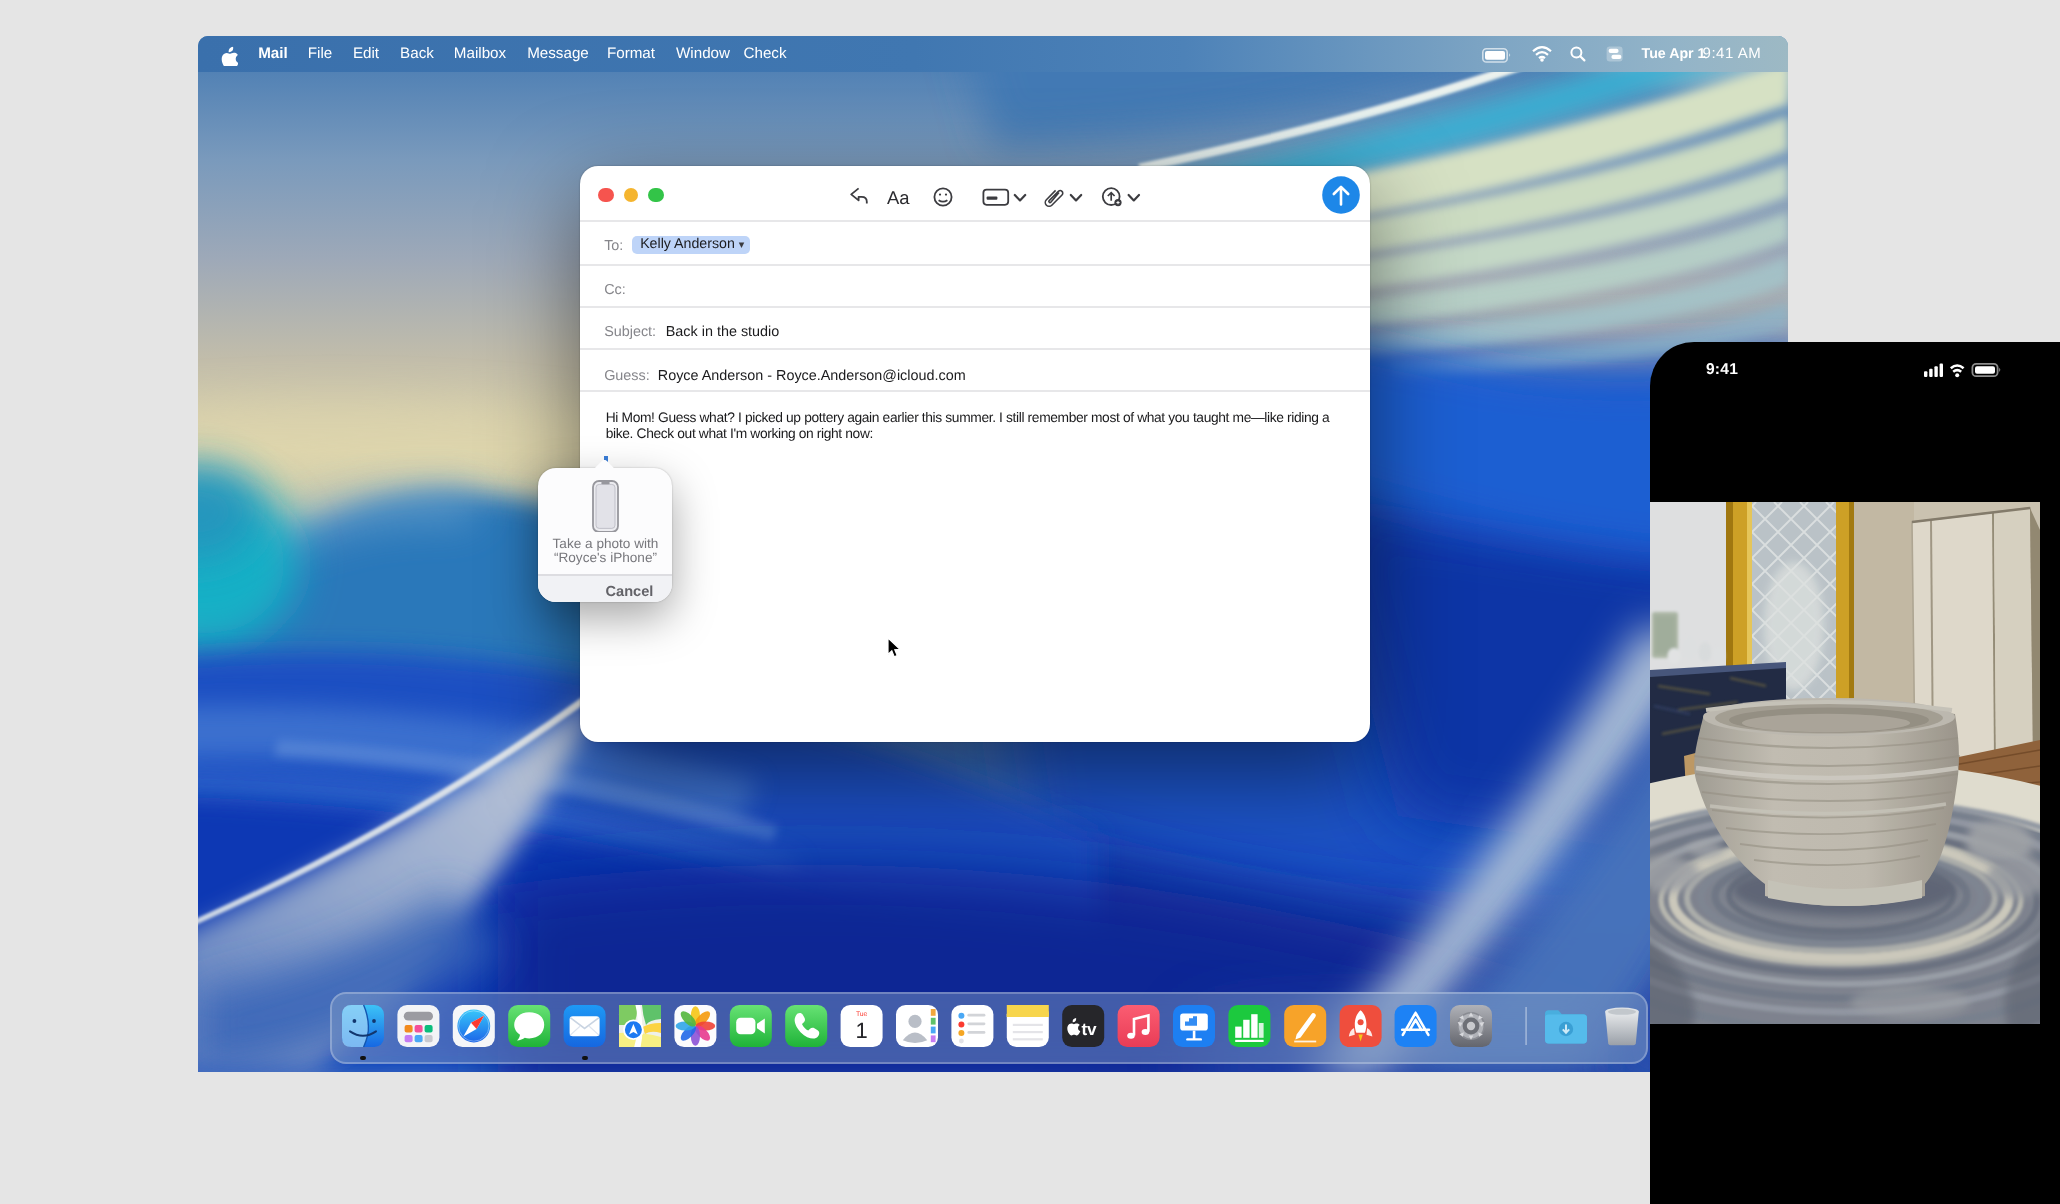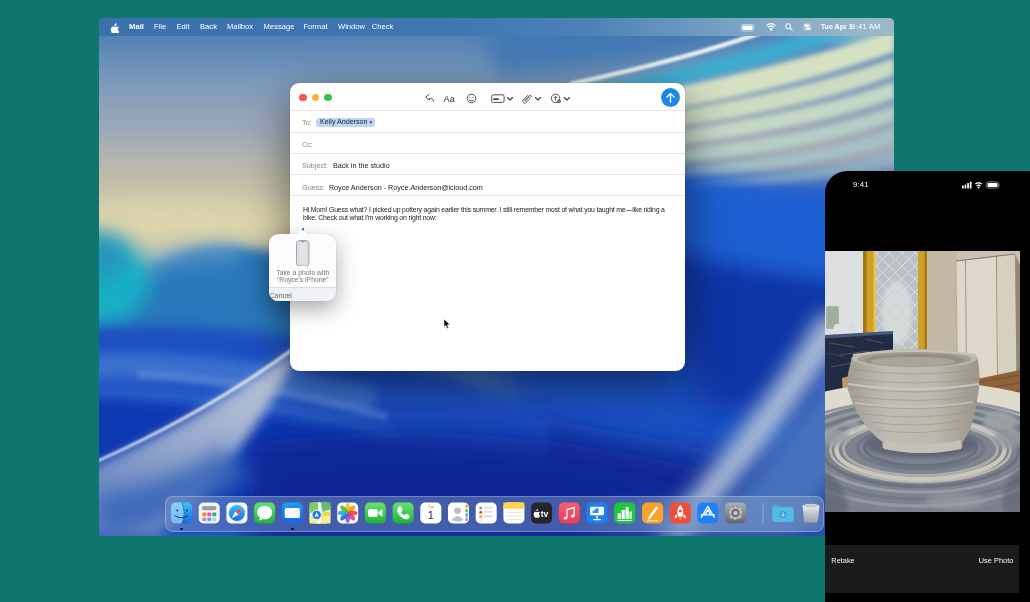--- a/index.html
+++ b/index.html
@@ -1,17 +1,17 @@
 <!DOCTYPE html>
 <html><head><meta charset="utf-8">
 <style>
 html,body{margin:0;padding:0;background:#000;width:1030px;height:602px;overflow:hidden}
 *{box-sizing:border-box;font-family:"Liberation Sans",sans-serif}
 .abs{position:absolute}
-#stage{position:relative;width:1030px;height:602px;background:#0f766e}
+#stage{position:relative;width:1030px;height:602px;background:#e5e5e5}
 #desktop{position:absolute;left:99px;top:18px;width:795px;height:518px;overflow:hidden;border-radius:5px 5px 0 0}
 #menubar{position:absolute;left:0;top:0;width:795px;height:18px;color:#fff;font-size:7.6px;background:linear-gradient(90deg,#3a70ac 0%,#4077b1 45%,#4d82b8 62%,#7fa6c4 82%,#93b4c8 93%,#9db9c4 100%)}
 .mi{position:absolute;top:0;height:18px;line-height:18.5px;white-space:nowrap;transform-origin:center}
 #dock{position:absolute;left:65.5px;top:477.5px;width:659px;height:36.5px;border-radius:8px;background:rgba(140,166,200,0.42);border:0.5px solid rgba(255,255,255,0.25);backdrop-filter:blur(18px)}
 .dot{position:absolute;width:2.5px;height:2.5px;border-radius:50%;background:#111;top:509.5px}
 #mailwin{position:absolute;left:289.9px;top:83px;width:395.3px;height:288px;background:#fff;border-radius:9px;box-shadow:0 15px 45px rgba(0,0,0,0.5),0 0 1px rgba(0,0,0,0.3)}
 .tl{position:absolute;top:10.6px;width:7.6px;height:7.6px;border-radius:50%}
 .sep{position:absolute;left:0;width:100%;height:1px;background:#e7e7e9}
 .flabel{position:absolute;color:#86868b;font-size:7.2px;white-space:nowrap}
 .fval{position:absolute;color:#1b1b1d;font-size:7.2px;white-space:nowrap}
@@ -381,21 +381,21 @@
 <g transform="translate(702,25)">
           <path d="M1.6 2.8 H18.4 L16.9 18.6 Q16.8 19.6 15.7 19.6 H4.3 Q3.2 19.6 3.1 18.6 Z" fill="url(#gtrash)"></path>
           <ellipse cx="10" cy="2.8" rx="8.4" ry="2" fill="#dfe2e5"></ellipse>
           <ellipse cx="10" cy="2.9" rx="7" ry="1.5" fill="#c2c7cc"></ellipse>
         </g>
 </svg>
 <div class="dot" style="left:81.2px"></div>
 <div class="dot" style="left:192.1px"></div>
 </div>
 <div id="iphone">
-<div class="abs" style="left:28px;top:8.5px;color:#fff;font-size:7.8px;font-weight:400;letter-spacing:0.1px">9:41</div>
+<div class="abs" style="left:28px;top:8.5px;color:#fff;font-size:7.8px;font-weight:700;letter-spacing:0.1px">9:41</div>
 <svg class="abs" style="left:136.5px;top:9.5px" width="41" height="8" viewBox="0 0 41 8">
 <g fill="#fff">
           <rect x="0" y="4.6" width="1.7" height="2.9" rx="0.5"></rect>
           <rect x="2.6" y="3.4" width="1.7" height="4.1" rx="0.5"></rect>
           <rect x="5.2" y="2.1" width="1.7" height="5.4" rx="0.5"></rect>
           <rect x="7.8" y="0.8" width="1.7" height="6.7" rx="0.5"></rect>
         </g>
 <g fill="none" stroke="#fff">
           <path d="M13.4 3.1 Q16.6 0.4 19.8 3.1" stroke-width="1.3"></path>
           <path d="M14.6 4.9 Q16.6 3.3 18.6 4.9" stroke-width="1.3"></path>
@@ -513,24 +513,20 @@
 <ellipse cx="89.5" cy="107.5" rx="63" ry="9.5" fill="#c6c2b9"></ellipse>
 <ellipse cx="89.5" cy="108" rx="57" ry="7.8" fill="#aca69b"></ellipse>
 <ellipse cx="89.5" cy="109" rx="50" ry="6.2" fill="#9c968b"></ellipse>
 <ellipse cx="88" cy="110.5" rx="42" ry="4.6" fill="#b3ada2"></ellipse>
 <path d="M28 104 Q89 96 151 104" stroke="#d0ccc3" stroke-width="2" fill="none"></path>
 <path d="M-5 215 Q30 240 20 266 L-5 266 Z" fill="#5a6170" opacity="0.55" filter="url(#pb2)"></path>
 <path d="M200 210 Q170 235 180 266 L200 266 Z" fill="#5a6170" opacity="0.5" filter="url(#pb2)"></path>
 <rect width="195" height="261" fill="#241d12" opacity="0.06"></rect>
 </g>
 </svg>
-<div id="photobar">
-<div class="abs" style="left:6.8px;top:11.5px">Retake</div>
-<div class="abs" style="right:5.8px;top:11.5px">Use Photo</div>
-</div>
 <div id="mailwin">
 <div class="tl" style="left:9.2px;background:#f6544e"></div>
 <div class="tl" style="left:21.8px;background:#f5b52f"></div>
 <div class="tl" style="left:34.3px;background:#33c448"></div>
 <svg class="abs" style="left:133.5px;top:9.5px" width="150" height="11" viewBox="0 0 150 11">
 <g stroke="#3c3c40" fill="none" stroke-width="0.9">
 <path d="M6.3 1.2 L2.6 4.2 L6.3 7.2 V5.4 H7.8 Q10.4 5.4 10.4 7.9 V8.8" fill="none" stroke-linejoin="round"></path>
 <g stroke="none" fill="#2c2c30">
             <text x="20.5" y="8.8" font-size="9.2" font-family="Liberation Sans">Aa</text>
           </g>
@@ -571,20 +567,20 @@
 <div id="cursor"></div>
 </div>
 <div id="popover">
 <svg class="abs" style="left:27px;top:5.5px" width="13.5" height="26.5" viewBox="0 0 13.5 26.5">
         <rect x="0.5" y="0.5" width="12.5" height="25.5" rx="3" fill="#ececf0" stroke="#97979d" stroke-width="0.9"></rect>
         <rect x="2" y="2.2" width="9.5" height="22" rx="1.6" fill="#e2e2e8" stroke="#b8b8c0" stroke-width="0.4"></rect>
         <rect x="4.6" y="1" width="4.3" height="1.1" rx="0.55" fill="#97979d"></rect>
       </svg>
 <div style="position:absolute;left:0;top:34.5px;width:100%;text-align:center;color:#77777c;font-size:6.8px;line-height:7.2px">Take a photo with<br>“Royce's iPhone”</div>
 <div style="position:absolute;left:0;top:53.2px;width:100%;height:14.1px;background:#f1f2f5;border-top:1px solid #dddde1;border-radius:0 0 9px 9px"></div>
-<div style="position:absolute;left:0;top:56.5px;width:100%;text-align:left;color:#636368;font-size:7.3px;font-weight:400">Cancel</div>
+<div style="position:absolute;left:12px;top:56.5px;width:100%;text-align:center;color:#636368;font-size:7.3px;font-weight:700">Cancel</div>
 </div>
 <div id="poparrow">
       <div></div>
     </div>
 <svg id="mousecur" class="abs" style="left:443px;top:318.5px" width="8" height="11" viewBox="0 0 8 11">
       <path d="M1 0 L1 8.2 L2.9 6.4 L4.1 9.4 L5.6 8.8 L4.4 5.9 L7 5.7 Z" fill="#000" stroke="#fff" stroke-width="0.6"></path>
     </svg>
 </div>
 </body></html>

